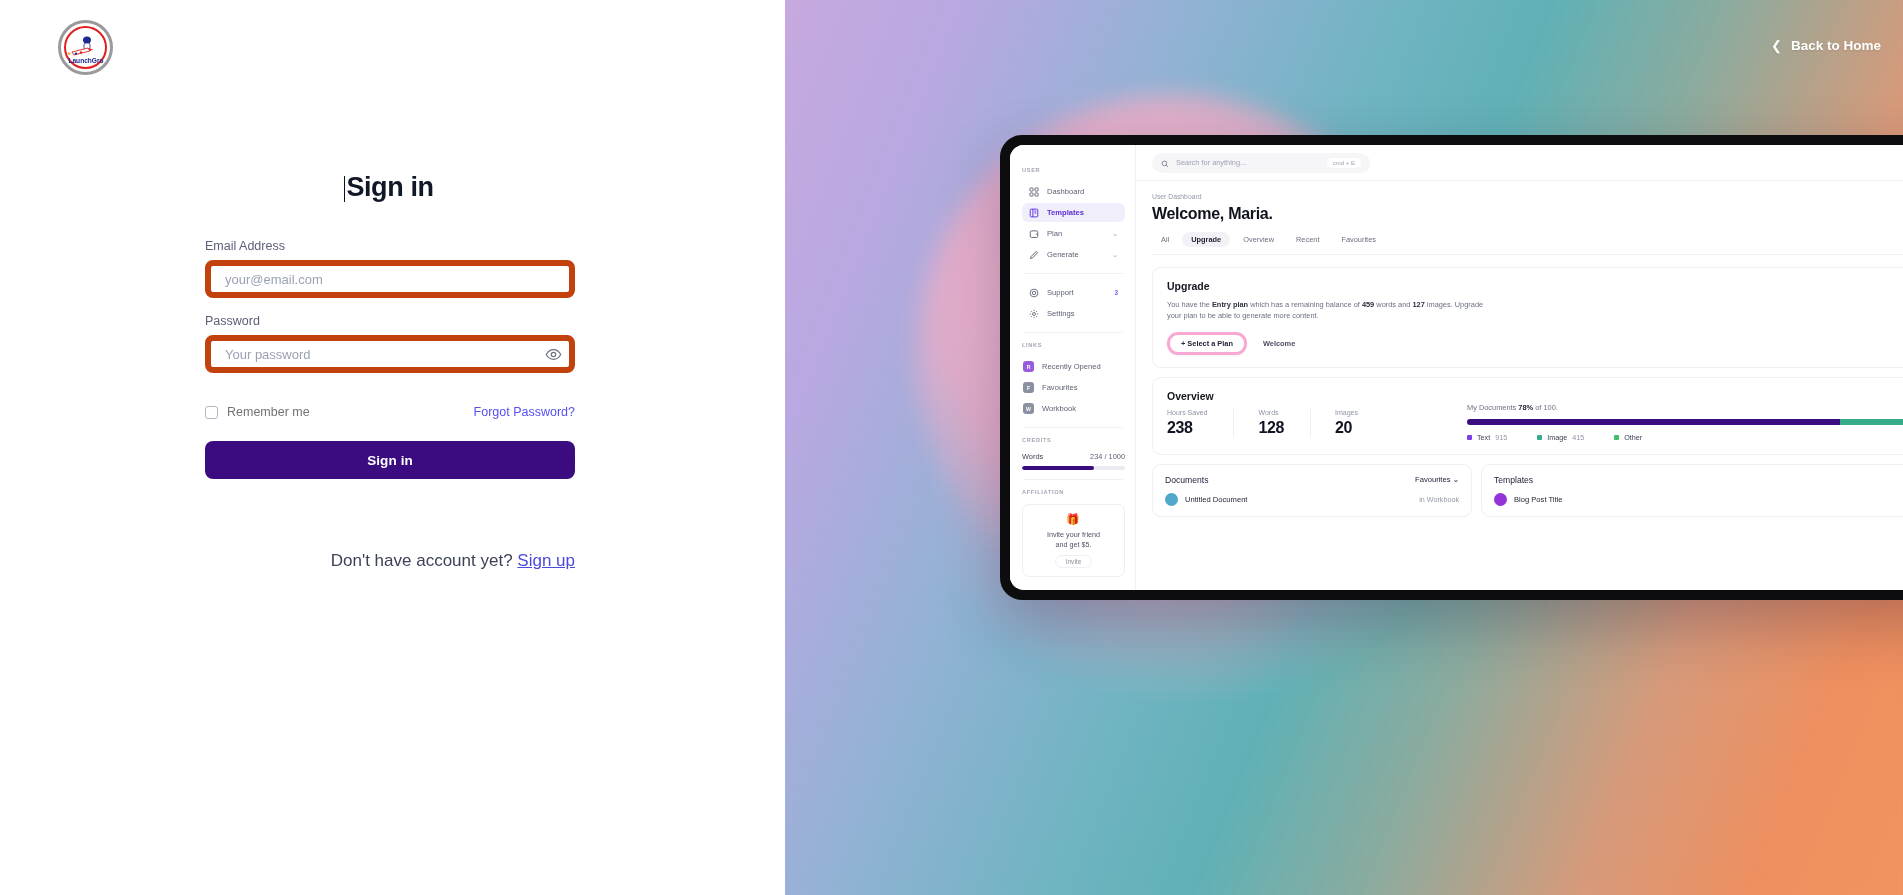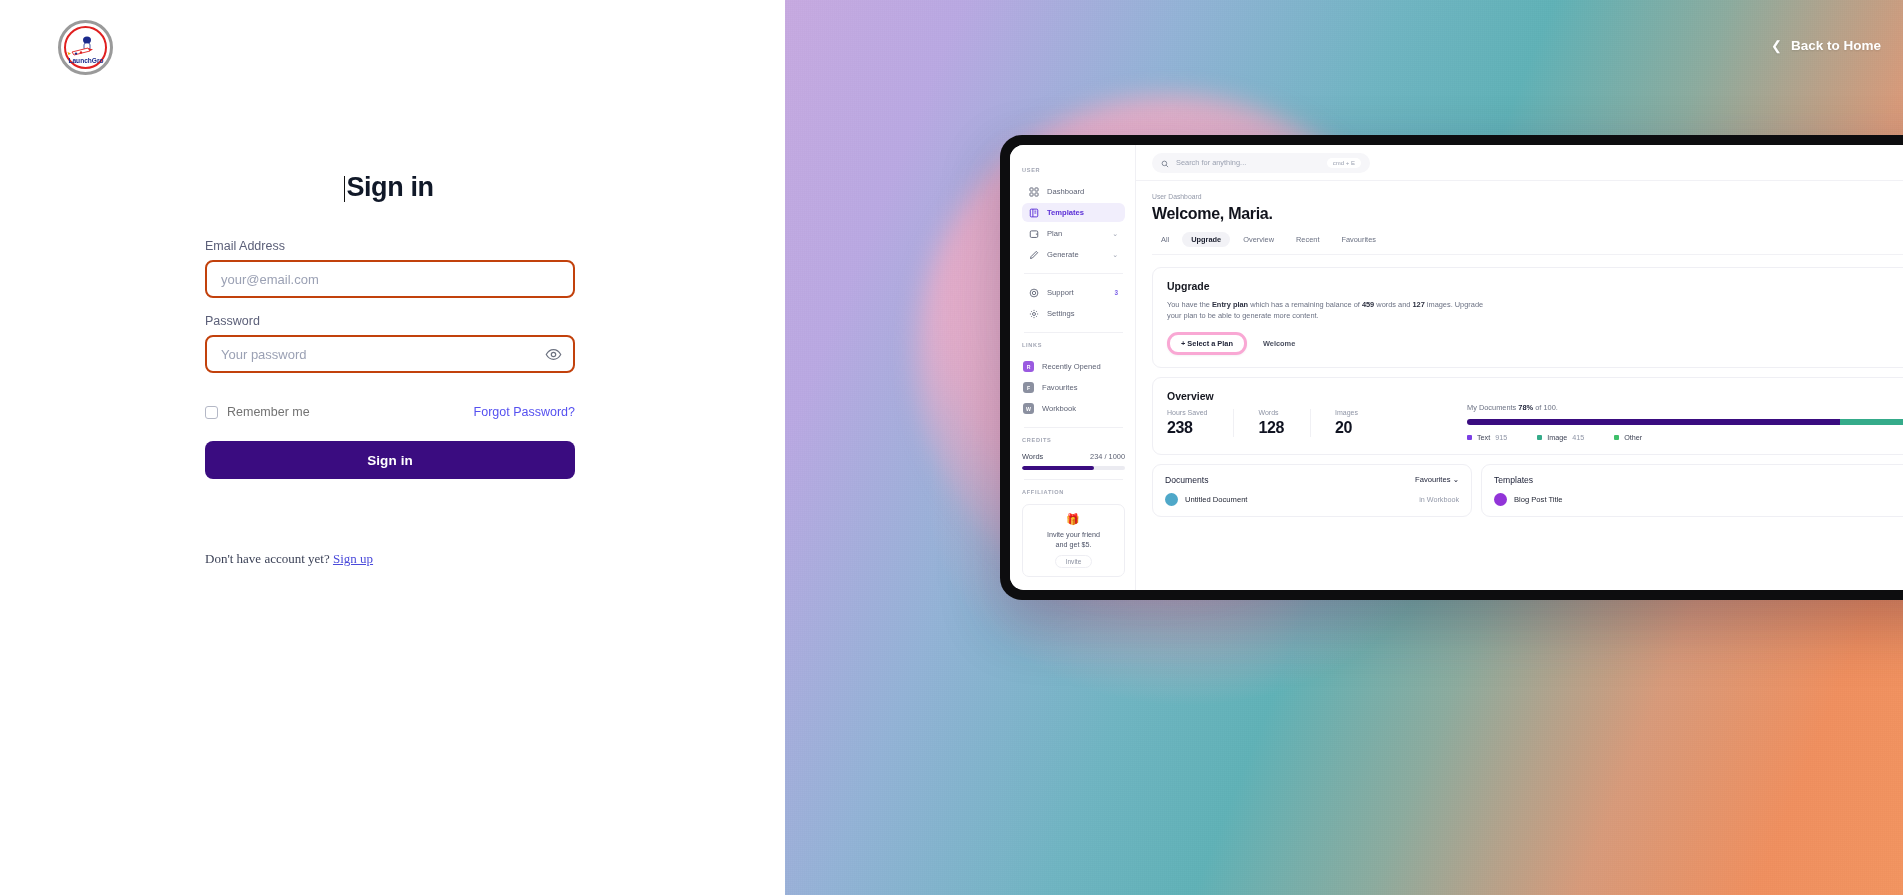--- a/index.html
+++ b/index.html
@@ -58,21 +58,21 @@
     left: 139px; top: 4px;
   }
   .field { margin-bottom: 16px; }
   .field-label {
     display: block;
     font-size: 12.5px; color: #5c6079;
     margin-bottom: 7px; font-weight: 400;
   }
   .text-input {
     width: 370px; height: 38px;
-    border: 2px solid #c2410c;
+    border: 6px solid #c2410c;
     border-radius: 8px;
     padding: 0 14px;
     font-size: 13px;
     color: #344054;
     font-family: "Liberation Sans", sans-serif;
     outline: none;
     background: #fff;
   }
   .text-input::placeholder { color: #9ba1b4; }
   .pw-wrap { position: relative; }
@@ -109,25 +109,24 @@
     background: #3a0c80;
     color: #ffffff;
     border: none; border-radius: 8px;
     font-size: 13.5px; font-weight: bold;
     font-family: "Liberation Sans", sans-serif;
     cursor: pointer;
     letter-spacing: 0.1px;
   }
   .signup-line {
     margin-top: 72px;
-    text-align: left;
-    font-size: 13px;
+    text-align: right;
+    font-size: 17px;
     color: #3c4257;
     width: 370px;
-    font-family: Liberation Serif, serif;
   }
   .signup-line a {
     color: #4b4bdb; text-decoration: underline;
   }
 
   
   .right-panel {
     position: relative;
     width: 1118px; height: 895px;
     flex: 0 0 1118px;

